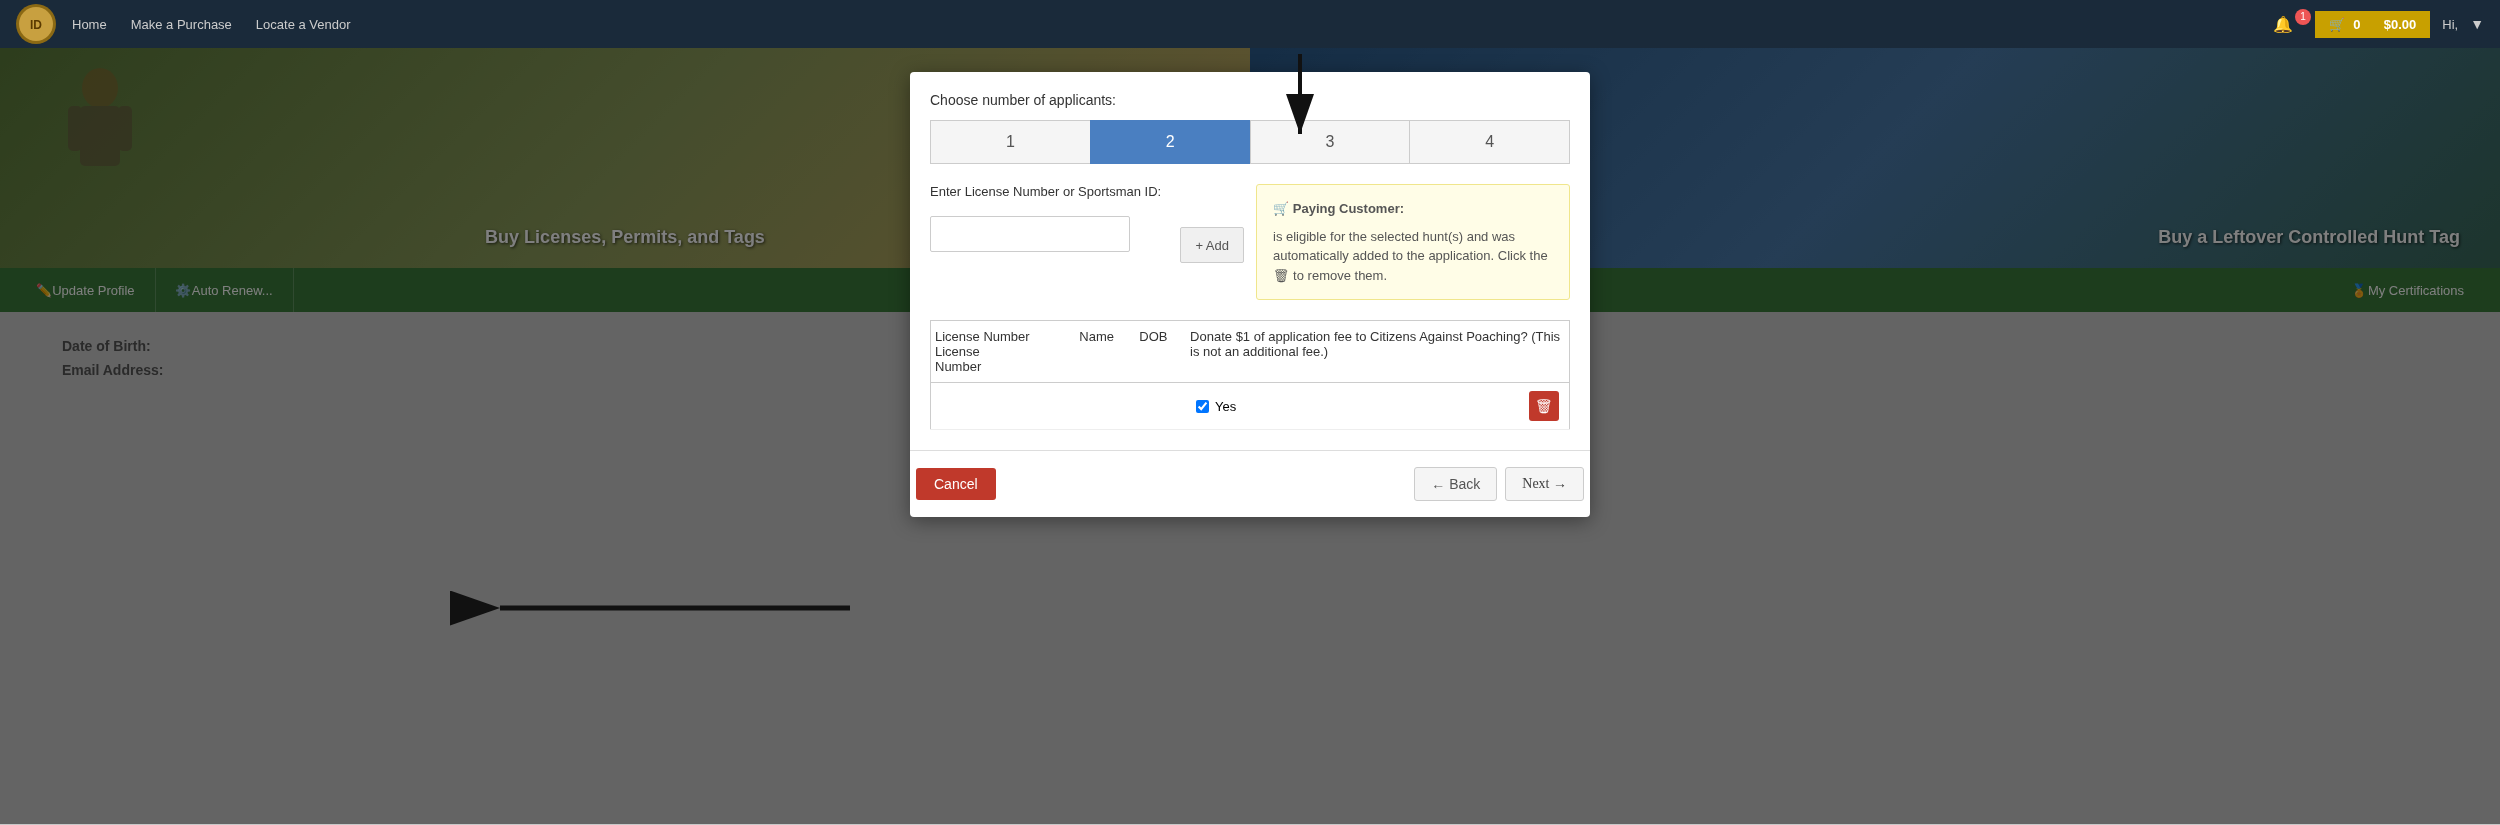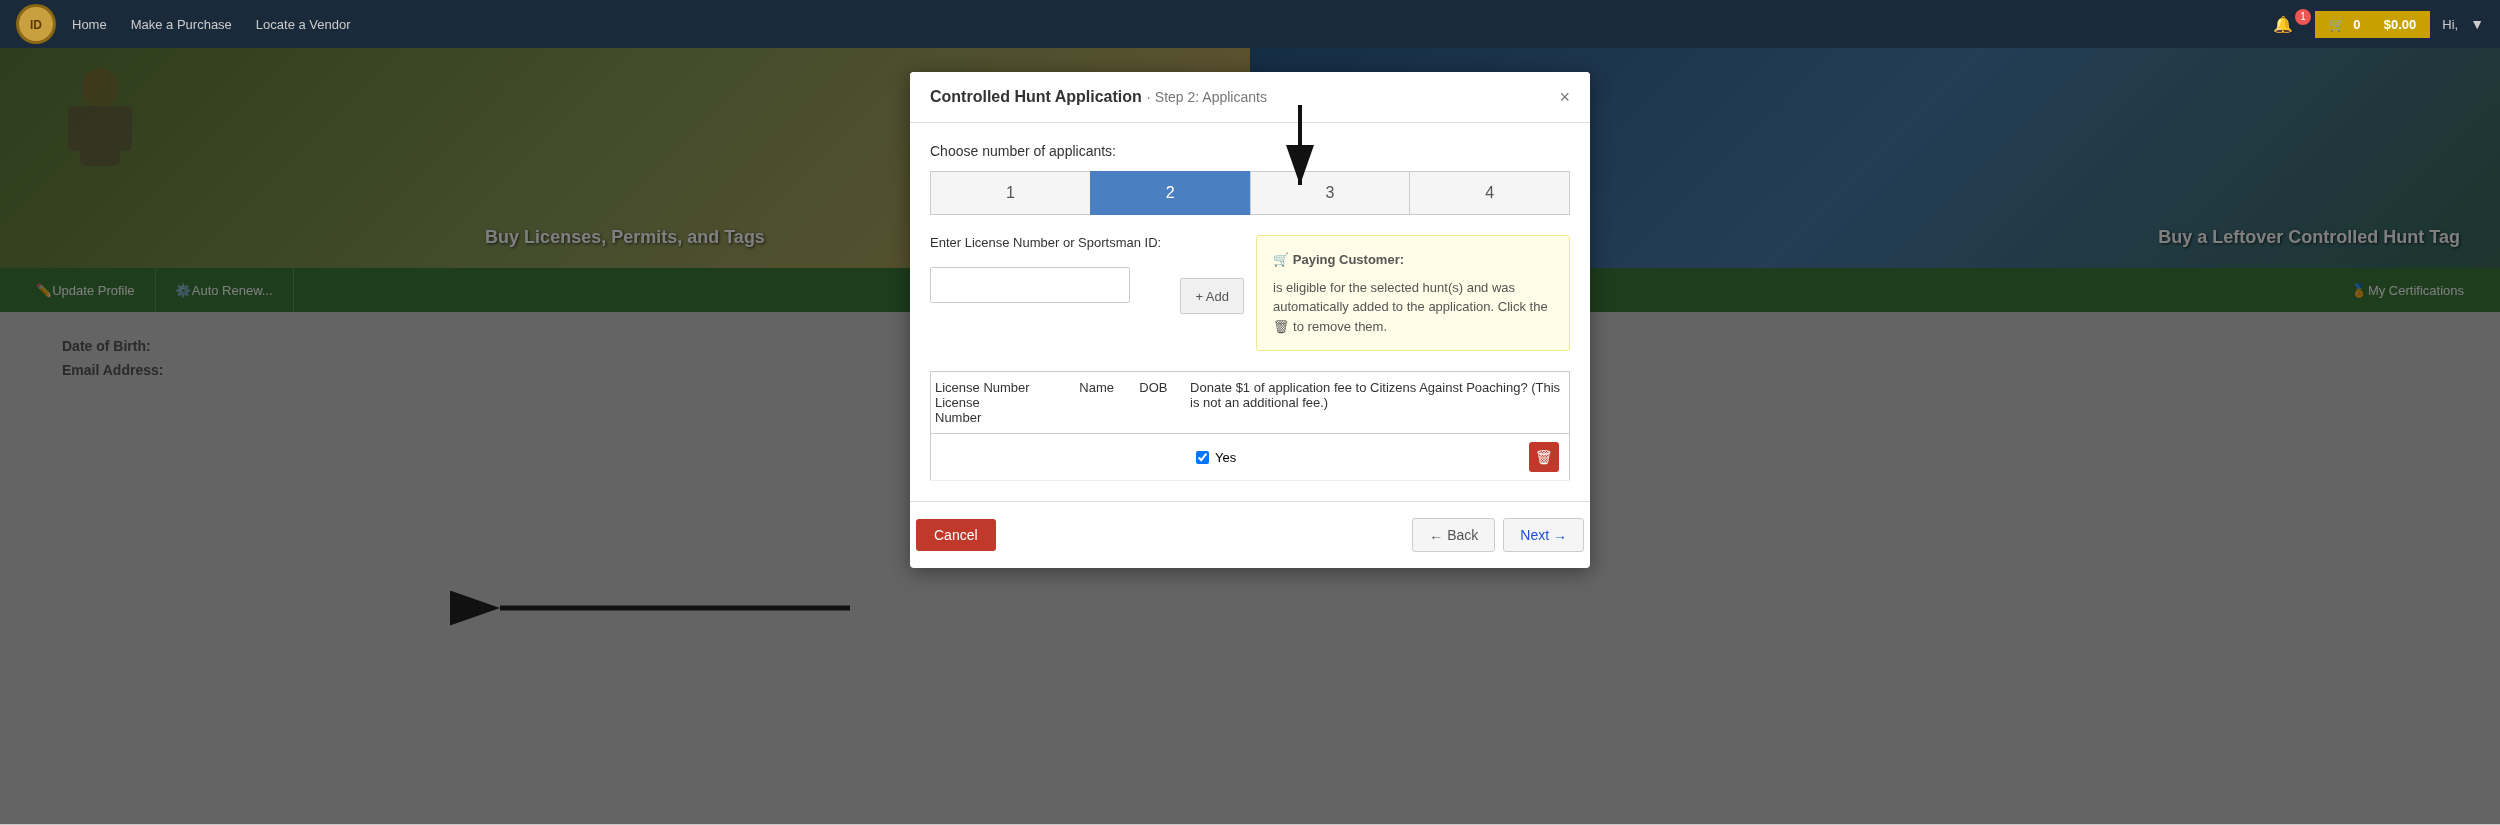--- a/index.html
+++ b/index.html
@@ -387,24 +387,25 @@
       align-items: center;
       gap: 6px;
     }
     .btn-next {
       background: #f5f5f5;
       border: 1px solid #ccc;
       padding: 8px 16px;
       font-size: 14px;
       cursor: pointer;
       border-radius: 3px;
-      color: #1d4ed8;
+      color: #404040;
       display: flex;
       align-items: center;
       gap: 6px;
+      font-family: Liberation Serif, serif;
     }
   </style>
 </head>
 <body>
 
 <nav class="top-nav">
 
   <div class="logo">
     <svg viewBox="0 0 40 40" width="40" height="40">
       <circle cx="20" cy="20" r="20" fill="#8B6914"></circle>
@@ -466,27 +467,20 @@
   </div>
 
   <div class="profile-section">
     <div class="profile-label">Date of Birth:</div>
     <div class="profile-label">Email Address:</div>
   </div>
 
   <div class="modal-backdrop"></div>
 
   <div class="modal">
-    <div class="modal-header">
-      <div class="modal-title">
-        <strong>Controlled Hunt Application</strong>
-        <span class="step-label">· Step 2: Applicants</span>
-      </div>
-      <button class="modal-close">×</button>
-    </div>
 
     <div class="modal-body">
 
       <div class="section-label">Choose number of applicants:</div>
 
       <div class="count-selector">
         <button class="count-btn">1</button>
         <button class="count-btn active">2</button>
         <button class="count-btn">3</button>
         <button class="count-btn">4</button>

